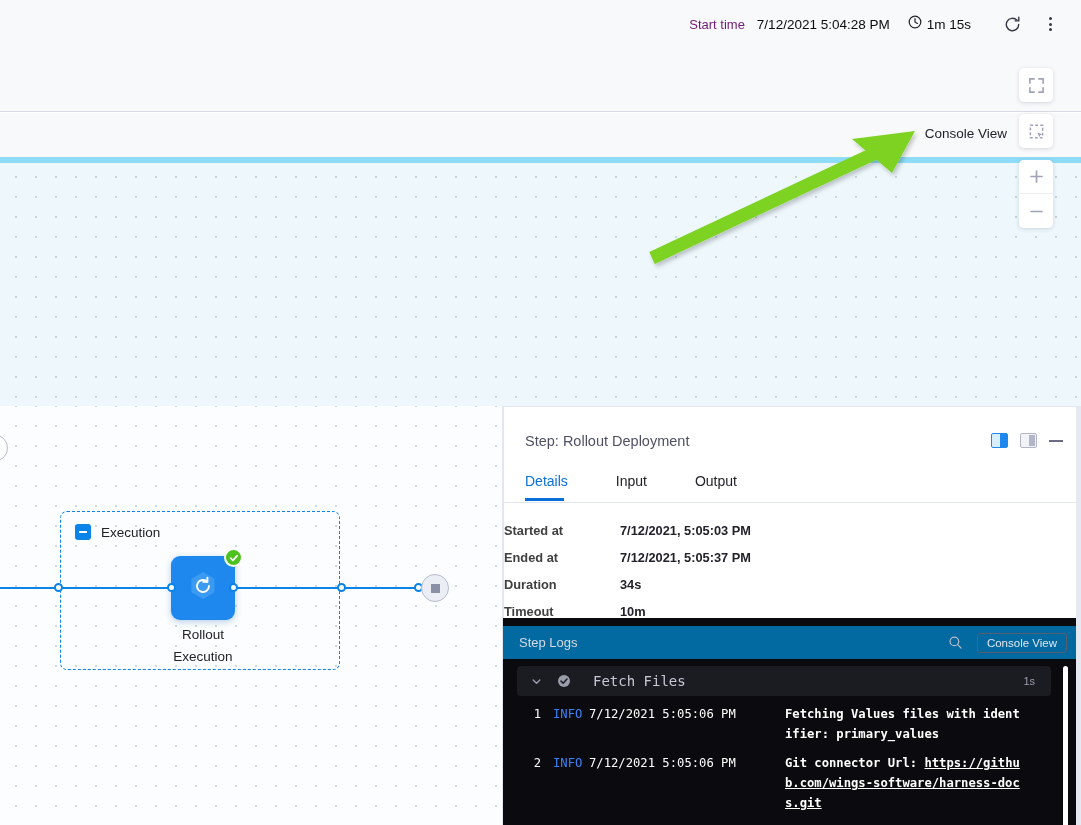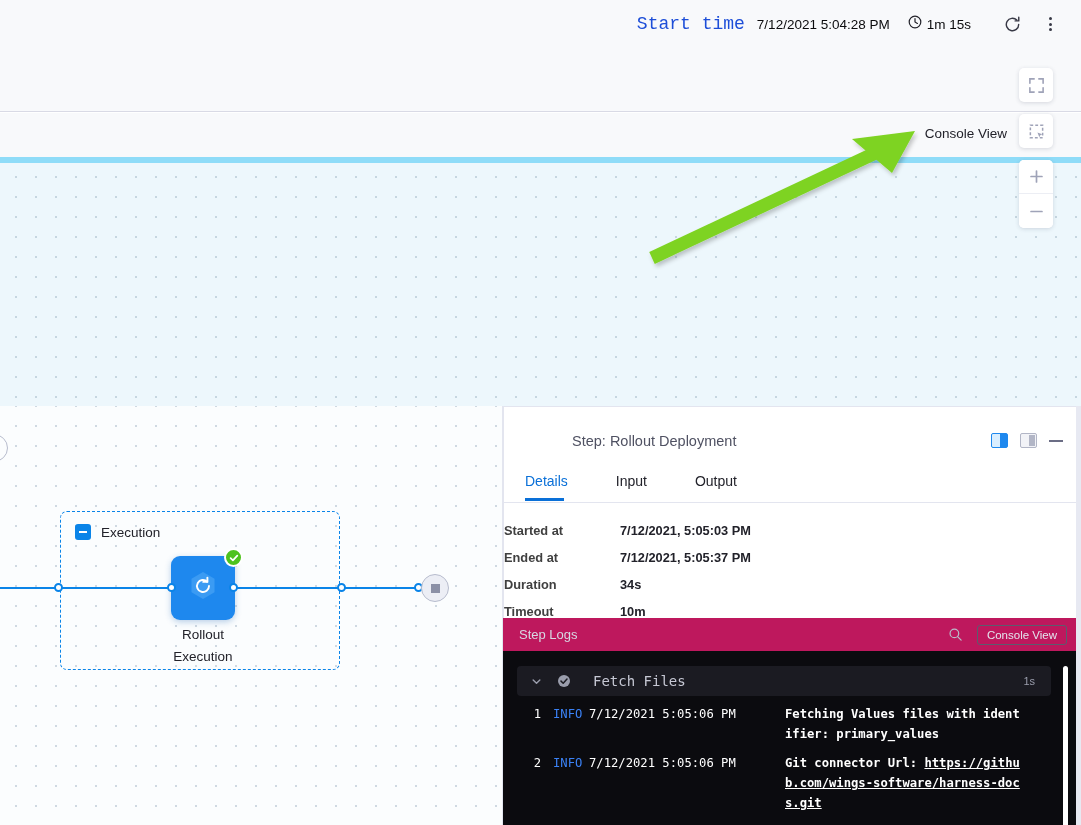--- a/index.html
+++ b/index.html
@@ -16,21 +16,21 @@
   .top-header {
     position: absolute; left: 0; top: 0; width: 1081px; height: 112px;
     background: #f8f9fb;
     border-bottom: 1px solid #d9dae5;
   }
   .top-meta {
     position: absolute; right: 18px; top: 10px;
     display: flex; align-items: center; gap: 12px;
     height: 28px;
   }
-  .meta-label { font-size: 18px; color: #1d4ed8; font-family: Liberation Mono, monospace; }
+  .meta-label { font-size: 13px; color: #701a75; }
   .meta-value { font-size: 13.5px; color: #0b0b0d; font-weight: 400; }
   .meta-dur { display: flex; align-items: center; gap: 5px; margin-left: 6px; }
   .meta-dur .dur-text { font-size: 13.5px; color: #0b0b0d; }
   .icon-btn {
     width: 26px; height: 26px; display: flex; align-items: center;
     justify-content: center; cursor: pointer; color: #383946;
   }
   .icon-btn.refresh { margin-left: 16px; }
   .dots { display: flex; flex-direction: column; gap: 2.5px; align-items: center; }
   .dots i { width: 3px; height: 3px; border-radius: 50%; background: #383946; display: block; }
@@ -139,21 +139,21 @@
     position: absolute; left: -20px; top: 28px; width: 28px; height: 28px;
     border-radius: 50%; border: 1.5px solid #b7bccd; background: #fbfdfe;
   }
 
   
   .detail-panel {
     position: absolute; left: 503px; top: 406px; width: 578px; height: 212px;
     background: #ffffff; border-left: 1px solid #e3e5ef;
     border-top: 1px solid #e3e5ef;
   }
-  .detail-title { position: absolute; left: 21px; top: 26px; font-size: 14.5px; color: #4f5162; margin-left: 47px; }
+  .detail-title { position: absolute; left: 21px; top: 26px; font-size: 14.5px; color: #4f5162; }
   .detail-head-icons {
     position: absolute; right: 18px; top: 26px; display: flex; align-items: center; gap: 12px;
   }
   .layout-icon { width: 17px; height: 15px; border-radius: 2px; cursor: pointer; position: relative; }
   .layout-icon.active { border: 1.6px solid #1e88ee; background: #d9eeff; }
   .layout-icon.active::after {
     content:""; position:absolute; right:0; top:0; bottom:0; width: 7px; background:#1e88ee;
   }
   .layout-icon.inactive { border: 1.6px solid #b2b6c6; background: #f2f3f7; }
   .layout-icon.inactive::after {
@@ -177,22 +177,22 @@
   .drow { display: flex; height: 20px; align-items: center; margin-bottom: 7px; }
   .drow .k { width: 116px; font-size: 12.8px; color: #404040; font-weight: bold; }
   .drow .v { font-size: 12.8px; color: #22222a; font-weight: bold; }
 
   
   .logs-panel {
     position: absolute; left: 503px; top: 618px; width: 578px; height: 207px;
     background: #0b0b0f; overflow: hidden;
   }
   .logs-head {
-    position: absolute; left: 0; top: 0; width: 100%; height: 33px;
-    background: #be185d; display: flex; align-items: center;
+    position: absolute; left: 0; top: 8px; width: 100%; height: 33px;
+    background: #0369a1; display: flex; align-items: center;
   }
   .logs-title { position: absolute; left: 16px; font-size: 13px; color: #d7d9e3; }
   .logs-head-right { position: absolute; right: 14px; display: flex; align-items: center; gap: 14px; }
   .search-ic { cursor: pointer; color: #b9bcc9; display:flex; }
   .cv-btn {
     border: 1px solid #5a5d6e; border-radius: 3px; padding: 3px 9px;
     font-size: 11.5px; color: #e3e5ee; cursor: pointer; background: transparent;
   }
   .log-section {
     position: absolute; left: 14px; top: 48px; width: 534px; height: 30px;

